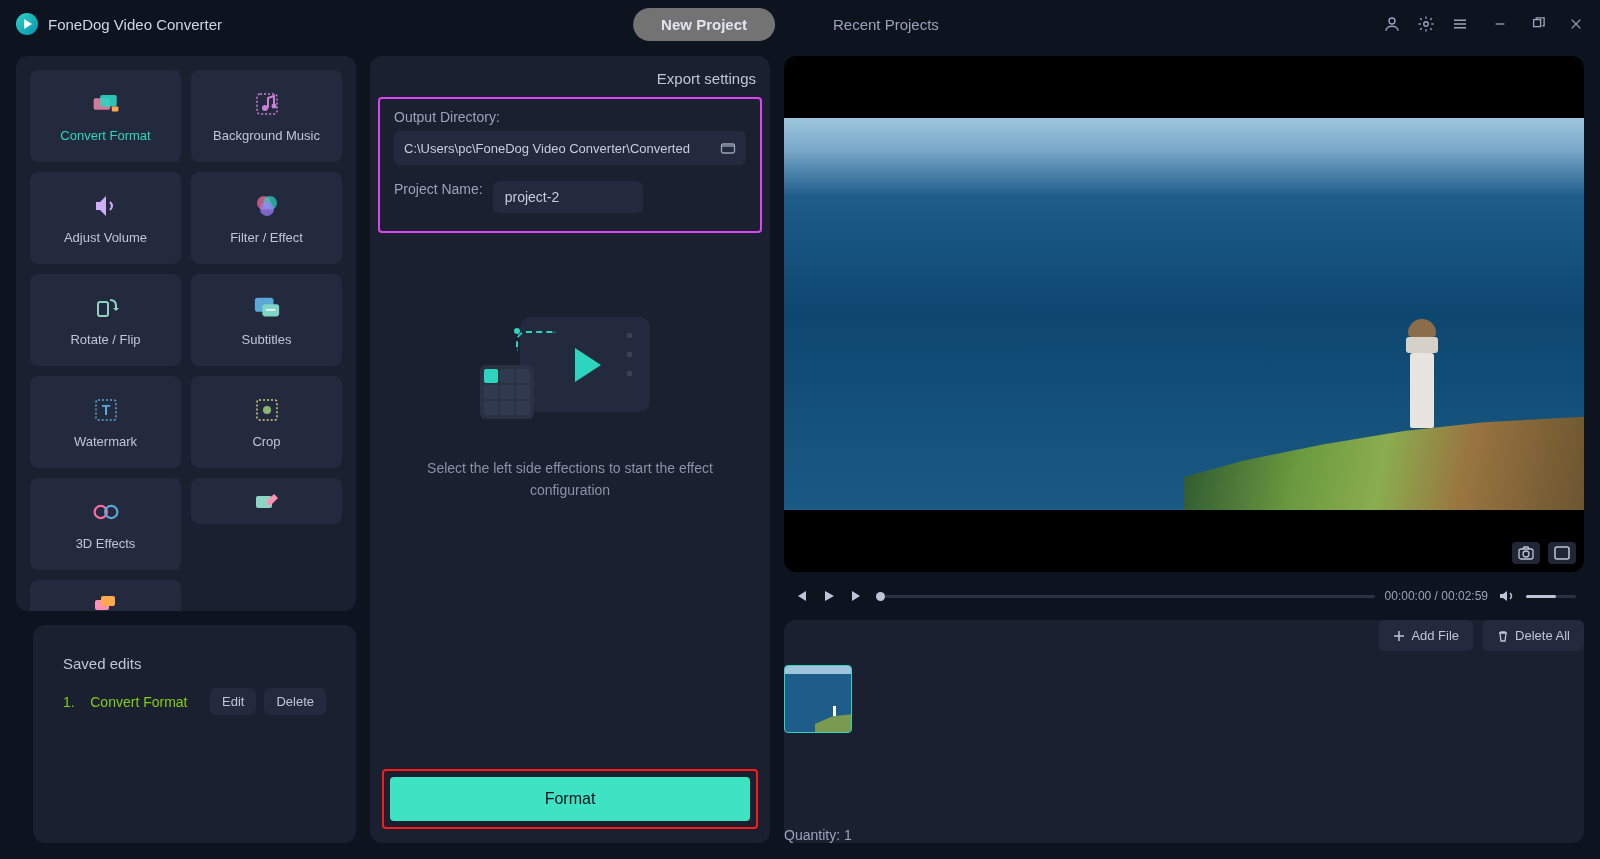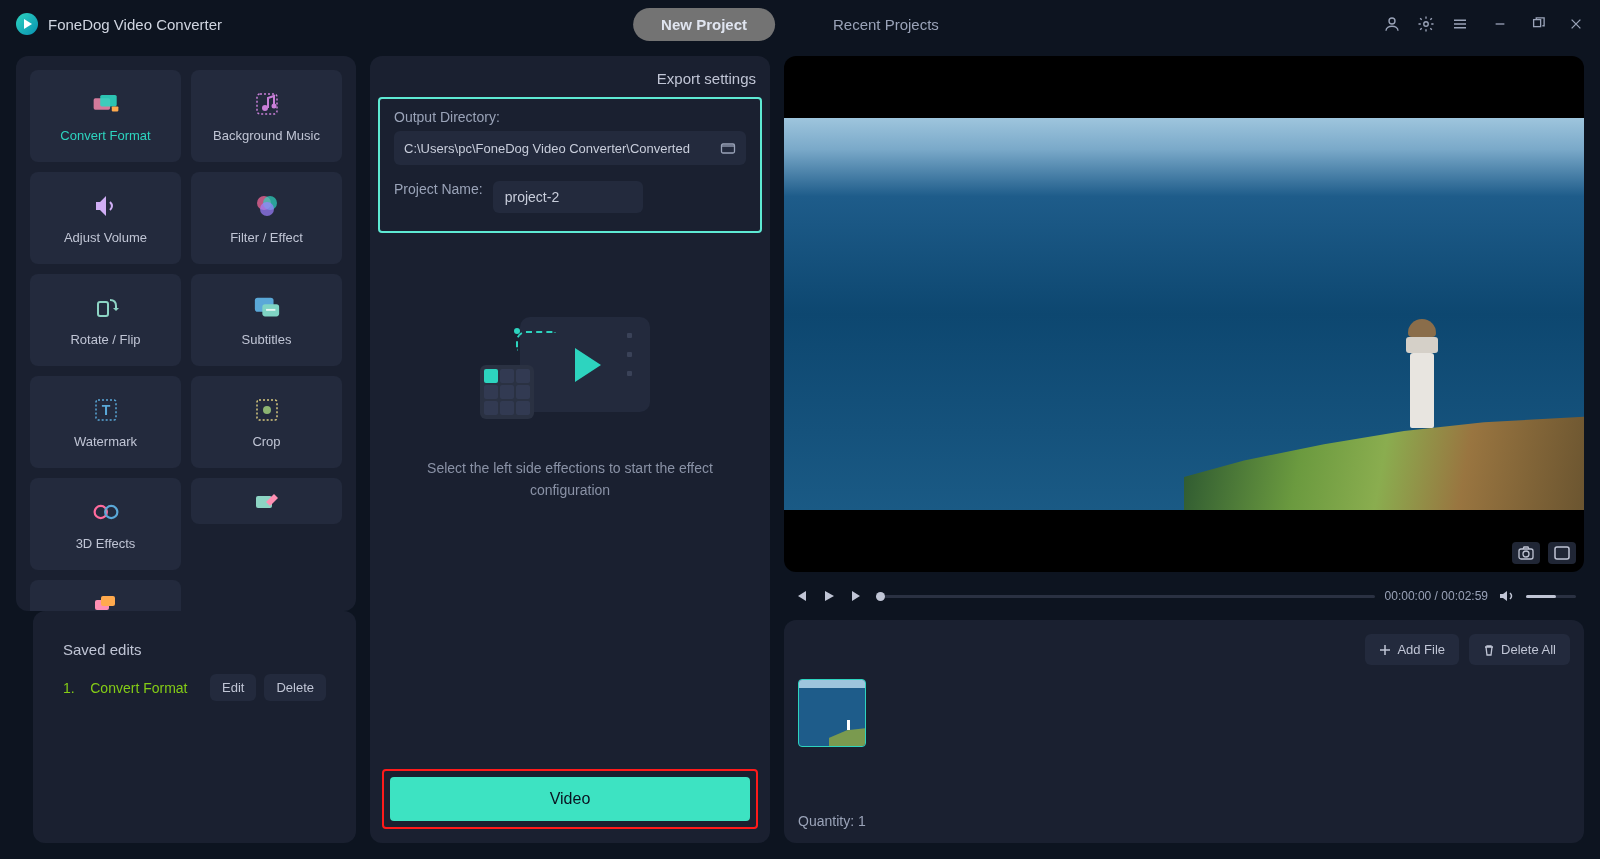--- a/index.html
+++ b/index.html
@@ -13,39 +13,39 @@
 .titlebar-center { display: flex; gap: 30px; position: absolute; left: 50%; transform: translateX(-50%); }
 .tab-pill { padding: 8px 28px; border-radius: 20px; font-size: 15px; cursor: pointer; }
 .tab-pill.active { background: #737373; color: #e0e5f0; font-weight: 600; }
 .tab-pill:not(.active) { color: #9aa3b8; }
 .titlebar-right { display: flex; align-items: center; gap: 14px; }
 .tb-icon { width: 20px; height: 20px; cursor: pointer; display:flex; align-items:center; justify-content:center; color:#9aa3b8; }
 .win-btn { width: 16px; height: 16px; cursor: pointer; display:flex; align-items:center; justify-content:center; color:#9aa3b8; margin-left:8px; }
 
 .main-layout { display: flex; padding: 8px 16px 16px 16px; gap: 14px; height: calc(100% - 48px); }
 
-.left-panel { width: 340px; display:flex; flex-direction:column; gap:0; }
+.left-panel { width: 340px; display:flex; flex-direction:column; gap:14px; }
 .tool-grid-card { background: #1a2030; border-radius: 12px; padding: 14px; height: 555px; overflow:hidden; }
 .tool-grid { display: grid; grid-template-columns: 1fr 1fr; gap: 10px; }
 .tool-cell { background: #232a3d; border-radius: 8px; height: 92px; display:flex; flex-direction:column; align-items:center; justify-content:center; gap:10px; cursor:pointer; }
 .tool-cell.half { height: 46px; }
 .tool-icon { width: 28px; height: 28px; display:flex; align-items:center; justify-content:center; }
 .tool-label { font-size: 13px; color: #c0c5d5; }
 .tool-cell.active .tool-label { color: #2dd4bf; }
 
 .saved-card { background: #1a2030; border-radius: 12px; padding: 30px; flex:1;margin-left:17px; }
 .saved-title { color: #c0c5d5; font-size: 15px; margin-bottom: 16px; }
 .saved-row { display:flex; align-items:center; justify-content:space-between; }
 .saved-item-text { font-size: 14px; color: #84cc16; }
 .saved-actions { display:flex; gap:8px; }
 .mini-btn { background: #232a3d; padding: 6px 12px; border-radius: 6px; font-size: 13px; color:#c0c5d5; cursor:pointer; }
 
 .mid-panel { width: 400px; background: #1a2030; border-radius: 12px; padding: 14px; display:flex; flex-direction:column; position:relative; }
 .export-title { color: #c0c5d5; font-size: 15px; margin-bottom: 10px; text-align: right; }
-.highlight-box { border: 2px solid #5eead4; border-radius: 4px; padding: 10px 14px 18px 14px; margin: 0 -6px 14px -6px; }
+.highlight-box { border: 2px solid #d946ef; border-radius: 4px; padding: 10px 14px 18px 14px; margin: 0 -6px 14px -6px; }
 .field-label { color: #9aa3b8; font-size: 14px; margin-bottom: 6px; }
 .path-input-row { background: #232a3d; border-radius: 6px; padding: 9px 10px; display:flex; align-items:center; justify-content:space-between; font-size: 13px; color:#c8cddb; }
 .folder-ic { width:16px; height:16px; }
 .proj-row { display:flex; gap:10px; margin-top:16px; }
 .proj-input { background:#232a3d; border:none; outline:none; padding:8px 12px; border-radius:6px; color:#c8cddb; font-size:14px; width:150px; }
 
 .mid-placeholder { flex:1; display:flex; flex-direction:column; align-items:center; justify-content:flex-start; padding-top: 70px; }
 .placeholder-art { width:180px; height:110px; position:relative; margin-bottom:30px; }
 .pa-video { position:absolute; right:10px; top:0; width:130px; height:95px; background:#232a3d; border-radius:10px; display:flex; align-items:center; justify-content:center; }
 .pa-play { width:0; height:0; border-left:26px solid #2dd4bf; border-top:17px solid transparent; border-bottom:17px solid transparent; margin-left:6px; }
@@ -73,21 +73,21 @@
 .corner-btn { width:28px; height:22px; background:rgba(40,48,66,0.8); border-radius:4px; display:flex; align-items:center; justify-content:center; cursor:pointer; }
 
 .player-bar { display:flex; align-items:center; gap:10px; padding: 0 8px; height:24px; }
 .pb-btn { width:18px; height:18px; cursor:pointer; display:flex; align-items:center; justify-content:center; color:#9aa3b8; }
 .pb-track { flex:1; height:3px; background:#2a3142; border-radius:2px; position:relative; }
 .pb-knob { position:absolute; left:0; top:-3px; width:9px; height:9px; background:#c0c5d5; border-radius:50%; }
 .pb-time { font-size:12px; color:#9aa3b8; }
 .vol-track { width:50px; height:3px; background:#2a3142; border-radius:2px; position:relative; }
 .vol-fill { position:absolute; left:0; top:0; height:100%; width:60%; background:#c0c5d5; border-radius:2px; }
 
-.files-area { background:#1a2030; border-radius:12px; flex:1; padding:14px; display:flex; flex-direction:column; }
+.files-area { background:#1a2030; border-radius:12px; flex:1; display:flex; flex-direction:column; }
 .files-top { display:flex; justify-content:flex-end; gap:10px; }
 .file-btn { background:#232a3d; padding:8px 14px; border-radius:6px; font-size:13px; color:#c0c5d5; cursor:pointer; display:flex; align-items:center; gap:6px; }
 .thumbs-row { display:flex; gap:12px; margin-top:14px; flex:1; }
 .thumb { width:68px; height:68px; border:1px solid #2dd4bf; border-radius:4px; background:#1e5c8a; position:relative; overflow:hidden; cursor:pointer; }
 .thumb-sky { position:absolute; top:0; left:0; right:0; height:8px; background:#9ec5dd; }
 .thumb-cliff { position:absolute; bottom:0; right:0; width:55%; height:30%; background:#7a9a4f; clip-path:polygon(0 60%, 50% 20%, 100% 10%, 100% 100%, 0 100%); }
 .thumb-lh { position:absolute; bottom:24%; right:22%; width:3px; height:10px; background:#fff; }
 .qty-row { font-size:14px; color:#9aa3b8; margin-top:8px; }
 </style>
 </head>
@@ -304,21 +304,21 @@
             <div class="pa-grid-cell"></div>
             <div class="pa-grid-cell"></div>
             <div class="pa-grid-cell"></div>
             <div class="pa-grid-cell"></div>
           </div>
       </div>
       <div class="placeholder-text">Select the left side effections to start the effect configuration</div>
     </div>
 
     <div class="export-btn-wrap">
-      <div class="export-btn">Video</div>
+      <div class="export-btn">Format</div>
     </div>
   </div>
 
   <div class="right-panel">
     <div class="preview-area">
       <div class="preview-content">
         <div class="cliff"></div>
         <div class="lighthouse">
             <div class="lh-tower"></div>
             <div class="lh-top"></div>

